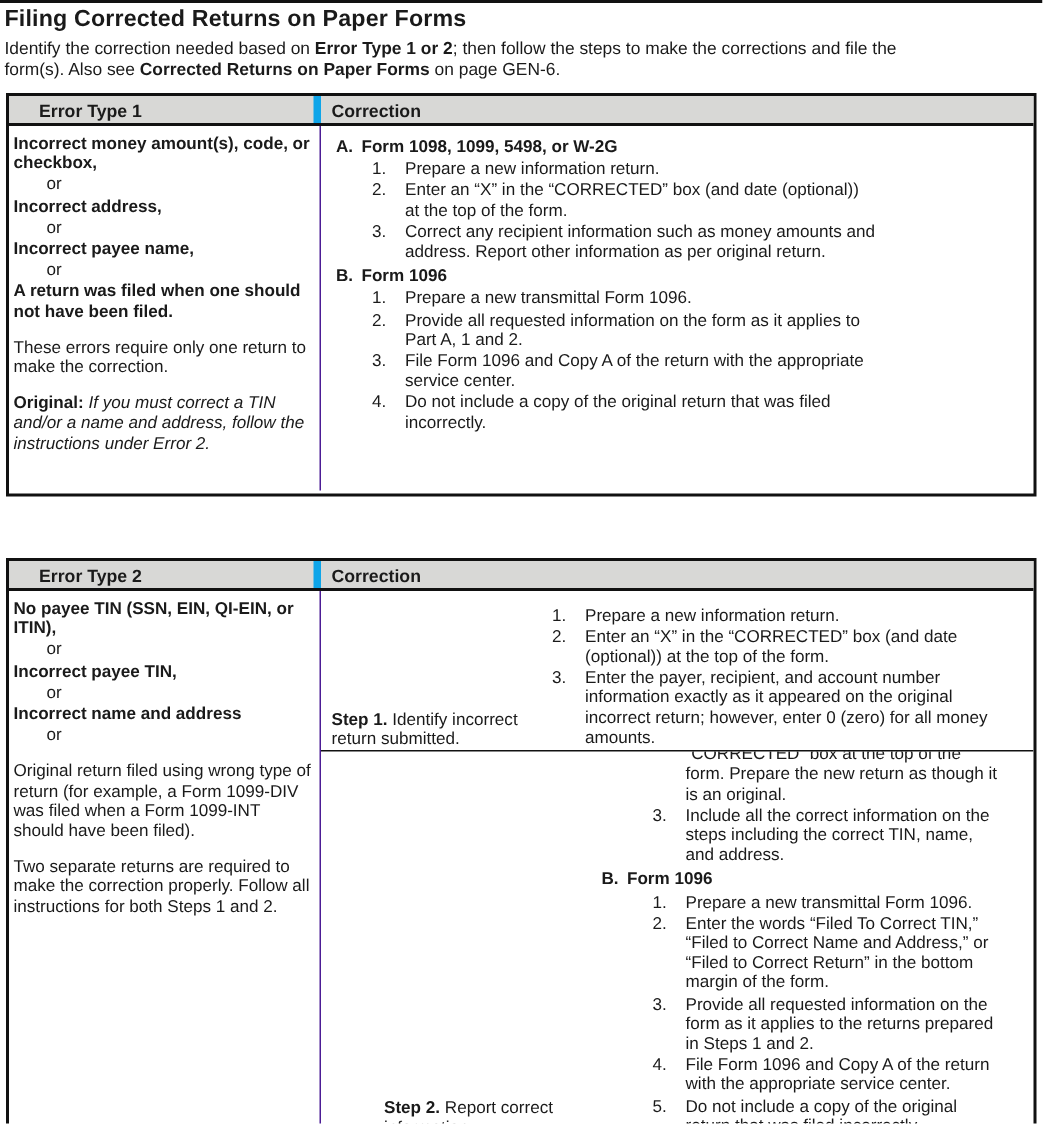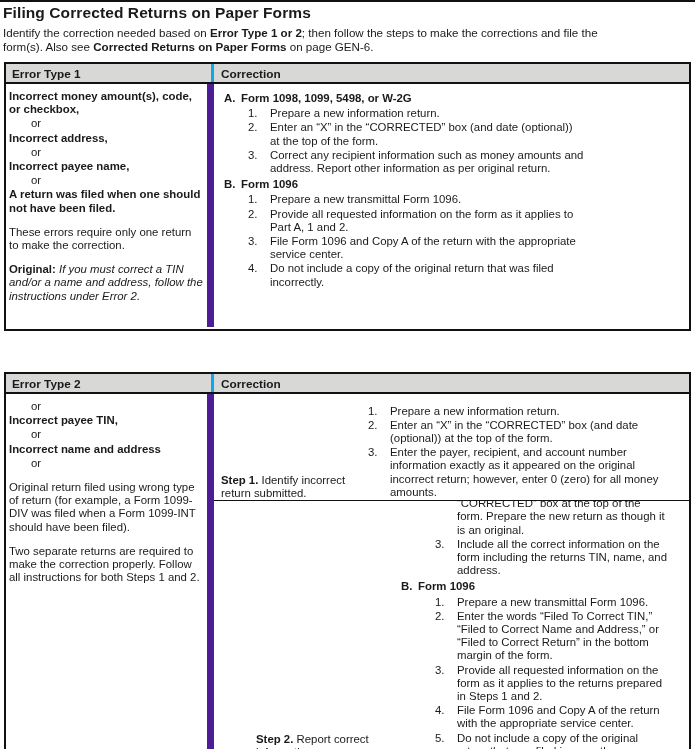--- a/index.html
+++ b/index.html
@@ -13,29 +13,29 @@
   .page-title { position:absolute; top:3px; left:3px; font-size:15.5px; font-weight:bold; line-height:19px; letter-spacing:.1px;text-align:center; }
   .intro { position:absolute; top:26px; left:3px; width:688px; font-size:11.6px; line-height:13.5px; }
   .intro b { font-weight:bold; }
 
   .tbl { position:absolute; left:4px; width:687px; border:2px solid #111; background:#fff; }
   .tbl1 { top:62px; height:269px; }
   .tbl2 { top:372px; height:391px; }
 
   .thead { display:flex; background:#d8d8d6; border-bottom:2px solid #111; height:20px; }
   .th { font-size:11.8px; font-weight:bold; padding-top:3px; }
-  .th-left { width:208px; border-right:3px solid #0ea5e9; padding-left:6px; }
+  .th-left { width:208px; border-right:5px solid #0ea5e9; padding-left:20px; }
   .th-right { flex:1; padding-left:7px; }
 
   .tbody { display:flex; align-items:stretch; }
   .tbl1 .tbody { height:243px; }
   .tbl2 .tbody { height:365px; }
 
   .cell-left {
-    width:208px; flex:none; border-right:7px solid #4c1d95;
+    width:208px; flex:none; border-right:1px solid #4c1d95;
     padding:6px 4px 0 3px; font-size:11.4px; line-height:13.2px; overflow:hidden;
   }
   .cell-left p { margin:0 0 1px 0; }
   .cell-left .err { font-weight:bold; }
   .cell-left .or { margin-left:22px; }
   .cell-left .plain { margin-top:11px; }
   .cell-left .notep i { font-style:italic; }
   .cell-left .notep b { font-weight:bold; }
 
   .cell-right { flex:1; overflow:hidden; font-size:11.4px; line-height:13.2px; }
@@ -139,20 +139,21 @@
   </div>
 </section>
 
 <section class="tbl tbl2">
   <div class="thead">
     <div class="th th-left">Error Type 2</div>
     <div class="th th-right">Correction</div>
   </div>
   <div class="tbody">
     <div class="cell-left">
+      <p class="err">No payee TIN (SSN, EIN, QI-EIN, or ITIN),</p>
       <p class="or">or</p>
       <p class="err">Incorrect payee TIN,</p>
       <p class="or">or</p>
       <p class="err">Incorrect name and address</p>
       <p class="or">or</p>
       <p class="plain">Original return filed using wrong type of return (for example, a Form 1099-DIV was filed when a Form 1099-INT should have been filed).</p>
       <p class="plain">Two separate returns are required to make the correction properly. Follow all instructions for both Steps 1 and 2.</p>
     </div>
     <div class="t2rightcol">
       <div class="t2row row-step1">
@@ -191,21 +192,21 @@
                 <span class="txt">Prepare a new information return.</span>
               </div>
 
               <div class="n-item">
                 <span class="num">2.</span>
                 <span class="txt">Do not enter an “X” in the “CORRECTED” box at the top of the form. Prepare the new return as though it is an original.</span>
               </div>
 
               <div class="n-item">
                 <span class="num">3.</span>
-                <span class="txt">Include all the correct information on the form including the returns TIN, name, and address.</span>
+                <span class="txt">Include all the correct information on the steps including the correct TIN, name, and address.</span>
               </div>
             </div>
           <div class="sec-head">
             <span class="num">B.</span>
             <span class="txt">Form 1096</span>
           </div>
           <div class="nlist">
 
               <div class="n-item">
                 <span class="num">1.</span>

